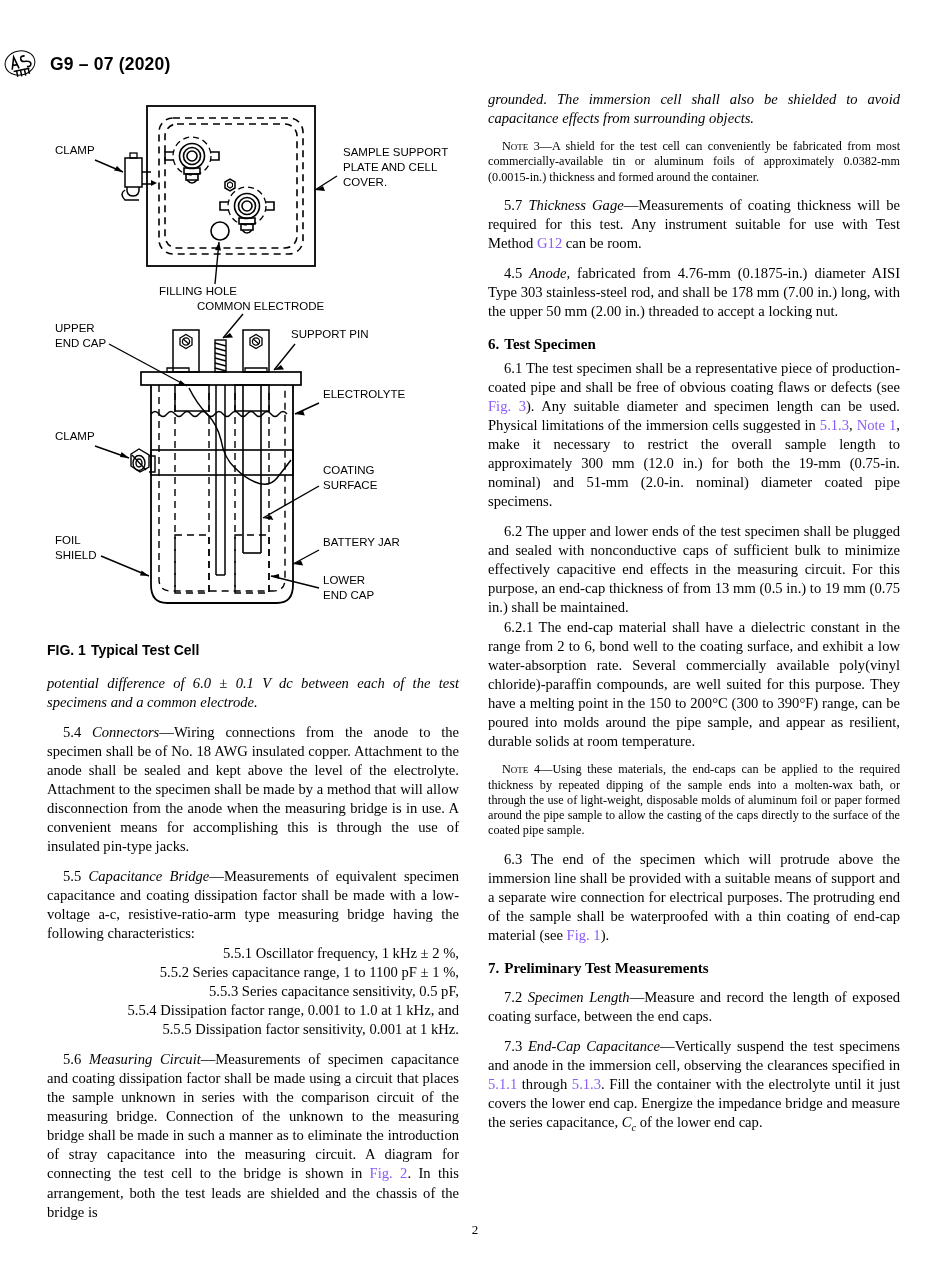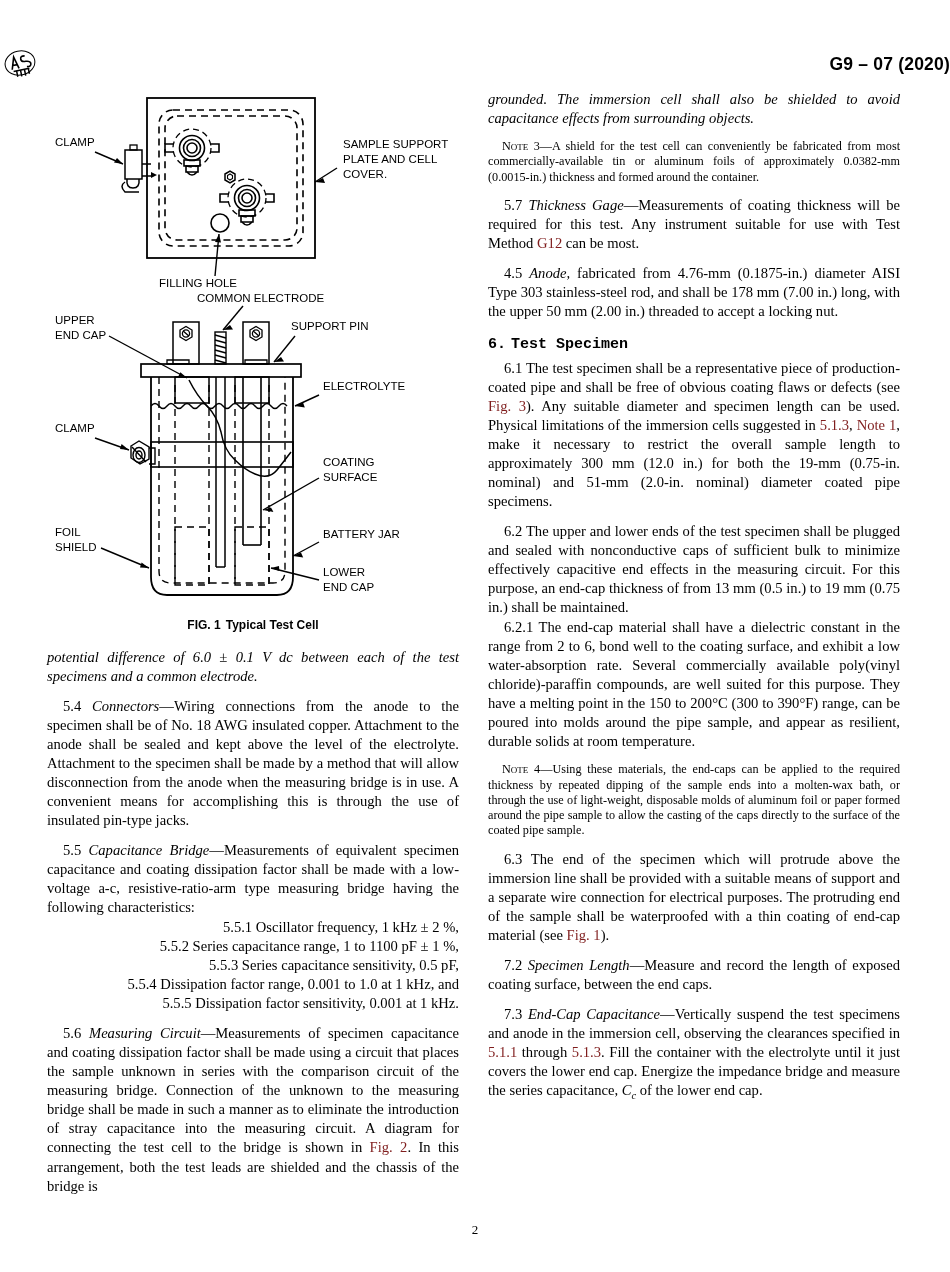--- a/index.html
+++ b/index.html
@@ -18,36 +18,36 @@
   }
 
   
   .header {
     position: absolute;
     top: 48px;
     left: 0;
     width: 950px;
     display: flex;
     align-items: center;
-    justify-content: space-between;
+    justify-content: flex-start;
     gap: 10px;
   }
   .astm-logo { width: 40px; height: 32px; display: block; }
   .header-title {
     font-family: "Liberation Sans", "DejaVu Sans", sans-serif;
     font-weight: bold;
     font-size: 17.5px;
     letter-spacing: 0.2px;
   }
 
   
   .col-left {
     position: absolute;
     left: 47px;
-    top: 90px;
+    top: 98px;
     width: 412px;
   }
   .col-right {
     position: absolute;
     left: 488px;
     top: 90px;
     width: 412px;
   }
 
   
@@ -63,23 +63,23 @@
   p.body.noindent { text-indent: 0; font-style: italic; }
   p.gap { margin-top: 11px; }
   p.sub {
     margin: 0;
     font-size: 14.6px;
     line-height: 1.305;
     text-align: right;
     text-indent: 16px;
   }
   .it { font-style: italic; }
-  .lnk { color: #7f1d1d; }
+  .lnk { color: #8b5cf6; }
   h3.sec {
-    font-family: Liberation Mono, monospace;
+    font-family: Liberation Serif, serif;
     font-weight: bold;
     font-size: 15px;
     margin: 15px 0 6px 0;
     text-indent: 0;
   }
   h3.sec .num { margin-right: 5px; }
   p.note {
     margin: 11px 0 0 0;
     font-size: 12.2px;
     line-height: 1.25;
@@ -89,23 +89,23 @@
     -webkit-hyphens: auto;
   }
   .nlabel { font-variant: small-caps; }
   sub { font-size: 0.72em; }
 
   
   .figure { position: relative; width: 412px; }
   .fig-caption {
     font-family: "Liberation Sans", "DejaVu Sans", sans-serif;
     font-weight: bold;
-    font-size: 12px;
-    text-align: center;
-    margin-top: 4px;
+    font-size: 14px;
+    text-align: left;
+    margin-top: 20px;
   }
   .fig-caption .cap-num { margin-right: 5px; }
 
   
   .page-number {
     position: absolute;
     left: 0;
     top: 1222px;
     width: 950px;
     text-align: center;
@@ -311,36 +311,37 @@
 
     <p class="body gap"><span>5.6</span> <span class="it">Measuring Circuit</span><span>—Measurements of specimen capacitance and coating dissipation factor shall be made using a circuit that places the sample unknown in series with the comparison circuit of the measuring bridge. Connection of the unknown to the measuring bridge shall be made in such a manner as to eliminate the introduction of stray capacitance into the measuring circuit. A diagram for connecting the test cell to the bridge is shown in </span><span class="lnk">Fig. 2</span><span>. In this arrangement, both the test leads are shielded and the chassis of the bridge is</span></p>
   </div>
 
   <div class="col-right">
 
     <p class="body noindent">grounded. The immersion cell shall also be shielded to avoid capacitance effects from surrounding objects.</p>
 
     <p class="note"><span class="nlabel">Note</span><span> 3—</span><span>A shield for the test cell can conveniently be fabricated from most commercially-available tin or aluminum foils of approximately 0.0382-mm (0.0015-in.) thickness and formed around the container.</span></p>
 
-    <p class="body gap"><span>5.7</span> <span class="it">Thickness Gage</span><span>—Measurements of coating thickness will be required for this test. Any instrument suitable for use with Test Method </span><span class="lnk">G12</span><span> can be most.</span></p>
+    <p class="body gap"><span>5.7</span> <span class="it">Thickness Gage</span><span>—Measurements of coating thickness will be required for this test. Any instrument suitable for use with Test Method </span><span class="lnk">G12</span><span> can be room.</span></p>
 
     <p class="body gap"><span>4.5</span> <span class="it">Anode,</span><span> fabricated from 4.76-mm (0.1875-in.) diameter AISI Type 303 stainless-steel rod, and shall be 178 mm (7.00 in.) long, with the upper 50 mm (2.00 in.) threaded to accept a locking nut.</span></p>
 
     <h3 class="sec"><span class="num">6.</span><span>Test Specimen</span></h3>
 
     <p class="body"><span>6.1</span><span> The test specimen shall be a representative piece of production-coated pipe and shall be free of obvious coating flaws or defects (see </span><span class="lnk">Fig. 3</span><span>). Any suitable diameter and specimen length can be used. Physical limitations of the immersion cells suggested in </span><span class="lnk">5.1.3</span><span>, </span><span class="lnk">Note 1</span><span>, make it necessary to restrict the overall sample length to approximately 300 mm (12.0 in.) for both the 19-mm (0.75-in. nominal) and 51-mm (2.0-in. nominal) diameter coated pipe specimens.</span></p>
 
     <p class="body gap"><span>6.2</span><span> The upper and lower ends of the test specimen shall be plugged and sealed with nonconductive caps of sufficient bulk to minimize effectively capacitive end effects in the measuring circuit. For this purpose, an end-cap thickness of from 13 mm (0.5 in.) to 19 mm (0.75 in.) shall be maintained.</span></p>
 
     <p class="body"><span>6.2.1</span><span> The end-cap material shall have a dielectric constant in the range from 2 to 6, bond well to the coating surface, and exhibit a low water-absorption rate. Several commercially available poly(vinyl chloride)-paraffin compounds, are well suited for this purpose. They have a melting point in the 150 to 200°C (300 to 390°F) range, can be poured into molds around the pipe sample, and appear as resilient, durable solids at room temperature.</span></p>
 
     <p class="note"><span class="nlabel">Note</span><span> 4—</span><span>Using these materials, the end-caps can be applied to the required thickness by repeated dipping of the sample ends into a molten-wax bath, or through the use of light-weight, disposable molds of aluminum foil or paper formed around the pipe sample to allow the casting of the caps directly to the surface of the coated pipe sample.</span></p>
 
     <p class="body gap"><span>6.3</span><span> The end of the specimen which will protrude above the immersion line shall be provided with a suitable means of support and a separate wire connection for electrical purposes. The protruding end of the sample shall be waterproofed with a thin coating of end-cap material (see </span><span class="lnk">Fig. 1</span><span>).</span></p>
 
+    <h3 class="sec"><span class="num">7.</span><span>Preliminary Test Measurements</span></h3>
 
 
     <p class="body gap"><span>7.2</span> <span class="it">Specimen Length</span><span>—Measure and record the length of exposed coating surface, between the end caps.</span></p>
 
     <p class="body gap"><span>7.3</span> <span class="it">End-Cap Capacitance</span><span>—Vertically suspend the test specimens and anode in the immersion cell, observing the clearances specified in </span><span class="lnk">5.1.1</span><span> through </span><span class="lnk">5.1.3</span><span>. Fill the container with the electrolyte until it just covers the lower end cap. Energize the impedance bridge and measure the series capacitance, </span><span class="it">C</span><sub class="it">c</sub><span> of the lower end cap.</span></p>
   </div>
 
   <div class="page-number">2</div>
 </div>
 

